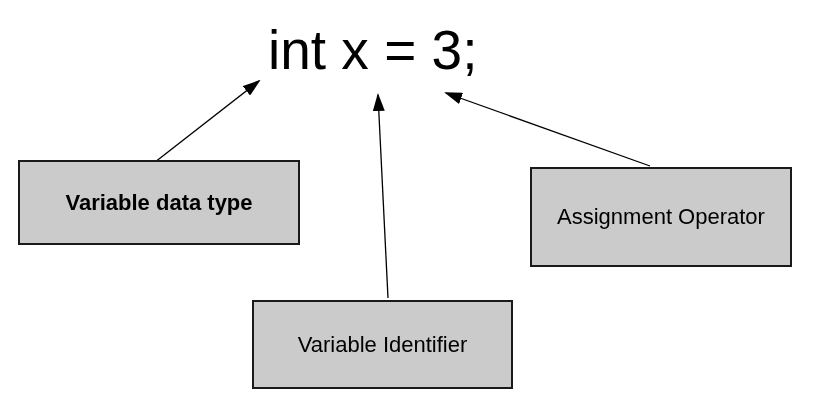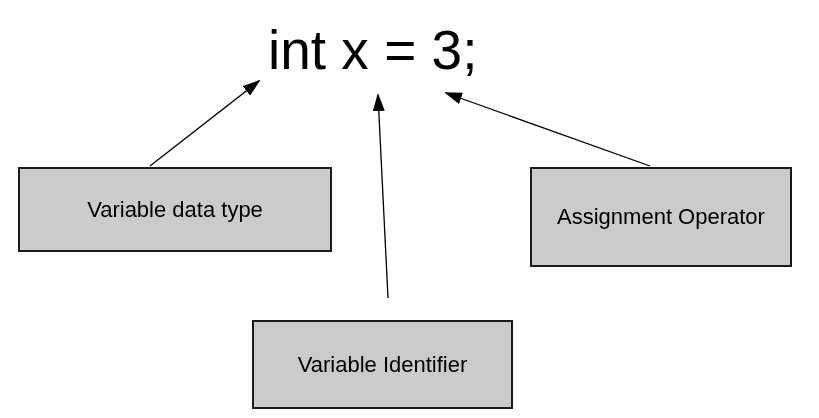--- a/index.html
+++ b/index.html
@@ -47,23 +47,23 @@
     position: absolute;
     background: var(--box_fill);
     border: 2px solid var(--box_border);
     display: flex;
     align-items: center;
     justify-content: center;
     font-size: 22px;
     color: var(--text);
     text-align: center;
   }
-  .box-data-type   { left: 18px;  top: 167px; width: 314px; height: 85px; }
+  .box-data-type   { left: 18px;  top: 160px; width: 282px; height: 85px; font-weight: bold; }
   .box-assignment  { left: 530px; top: 167px; width: 262px; height: 100px; }
-  .box-identifier  { left: 252px; top: 300px; width: 261px; height: 89px; margin-top: 20px; }
+  .box-identifier  { left: 252px; top: 300px; width: 261px; height: 89px; }
 </style>
 </head>
 <body>
 
 <div class="canvas">
 
   <div class="code">int x = 3;</div>
 
   <svg class="arrows" viewBox="0 0 819 418" xmlns="http://www.w3.org/2000/svg">
     <defs>

